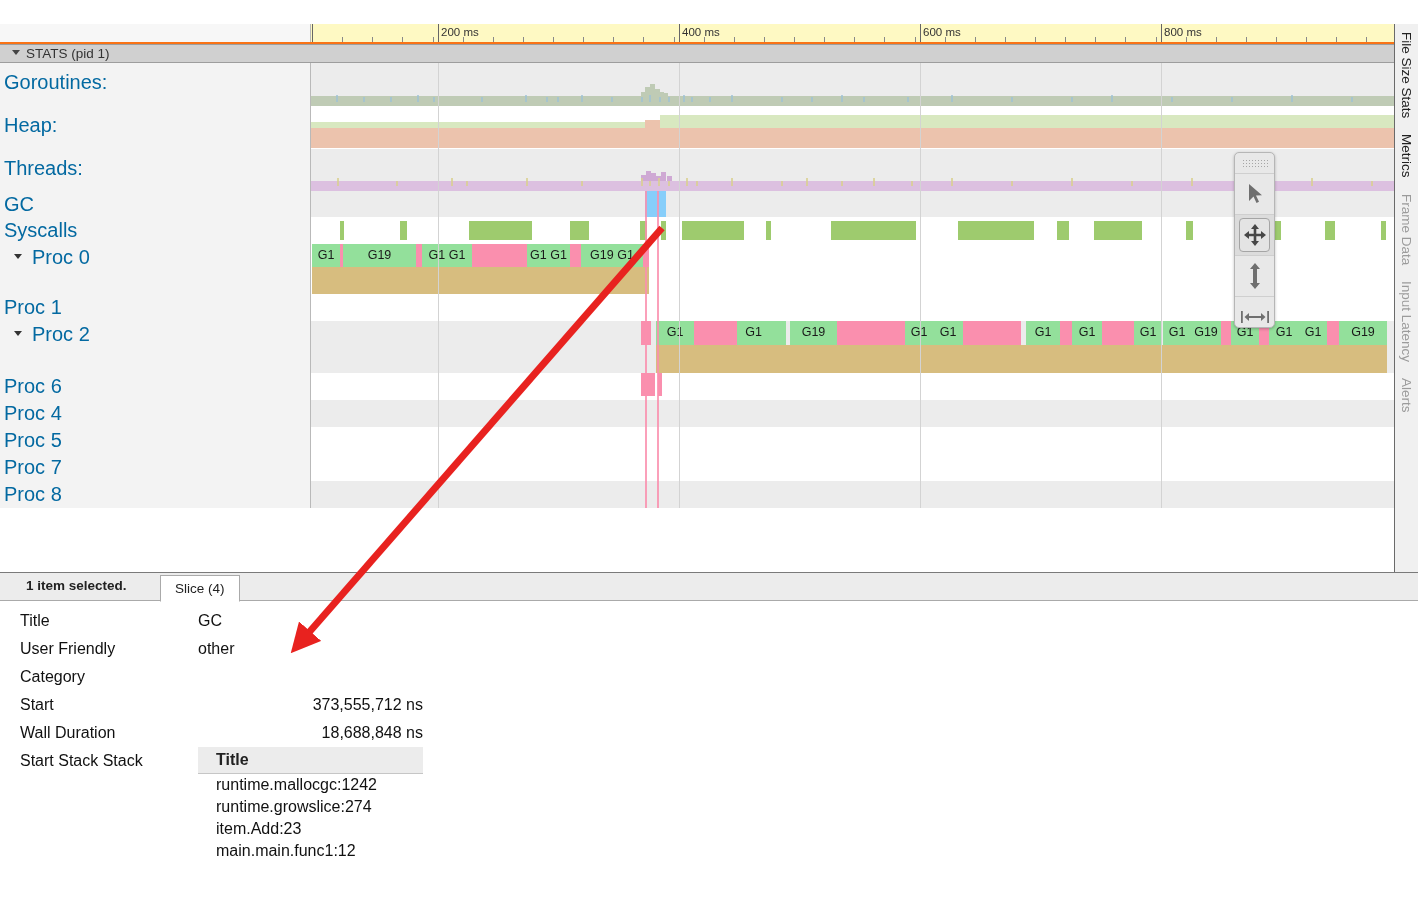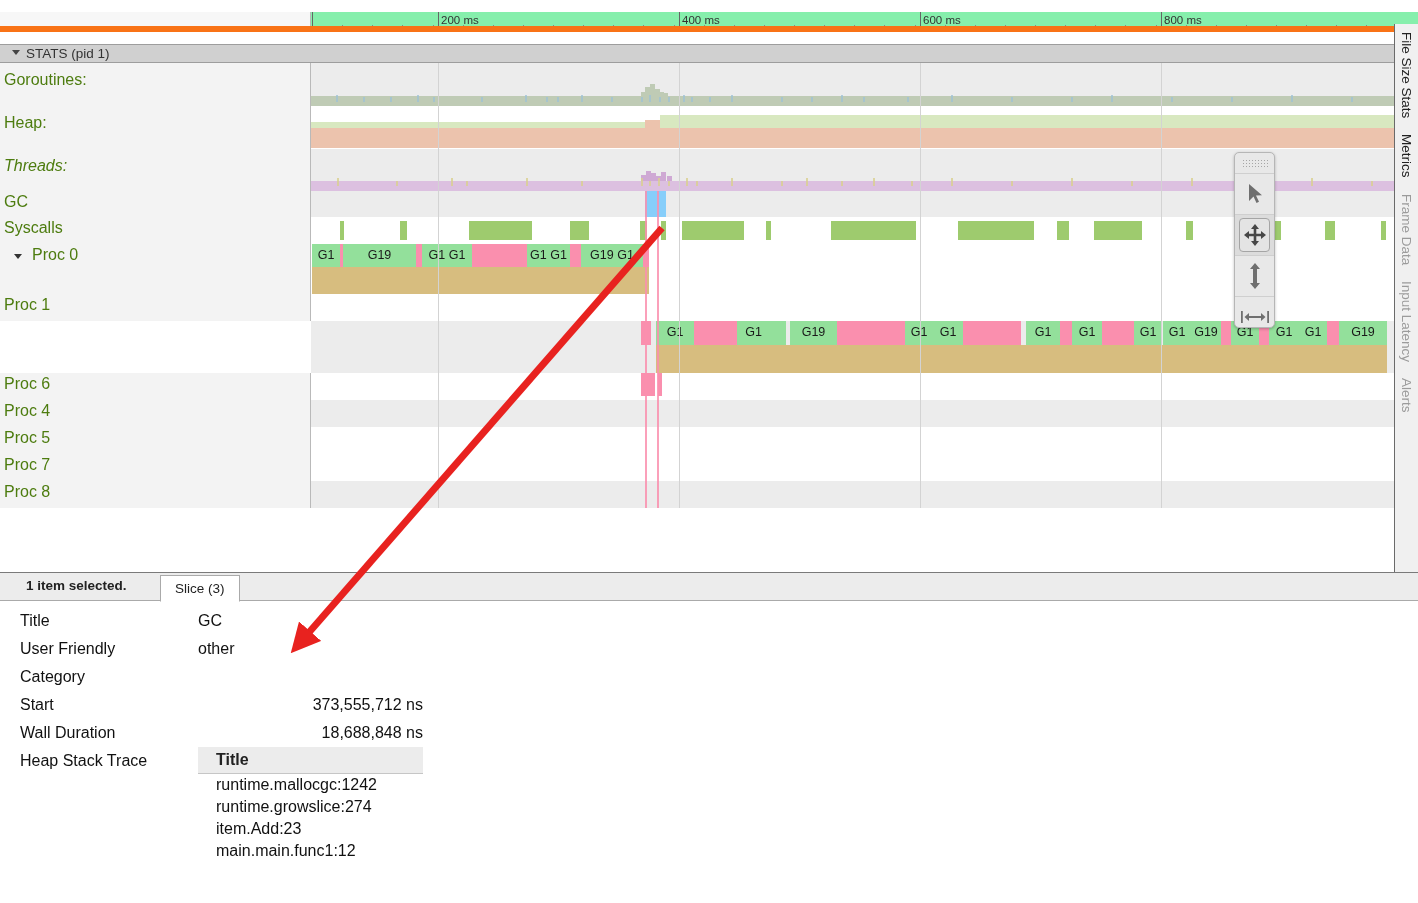--- a/index.html
+++ b/index.html
@@ -27,41 +27,41 @@
   }
   .tb-input{
     border:1px solid #9b9b9b;background:#fafafa;height:21px;width:208px;
     box-sizing:border-box;font-size:13px;padding:0 4px;outline:none;
   }
   .tb-arrow{width:31px;text-align:center;padding:0;font-size:15px;}
   .tb-sq{width:31px;text-align:center;padding:0;font-size:15px;}
 
   
   .ruler{
-    position:absolute;left:0;top:12px;width:1418px;height:20px;
-    background:#86efac;border-bottom:6px solid #f97316;box-sizing:border-box;
+    position:absolute;left:0;top:24px;width:1418px;height:20px;
+    background:#fef9c3;border-bottom:2px solid #f97316;box-sizing:border-box;
     overflow:hidden;
   }
   .ruler .pane{position:absolute;left:0;top:0;width:311px;height:19px;background:#f7f7f7;border-right:1px solid #b9b9b9;box-sizing:border-box;}
   .ruler .majtick{position:absolute;top:0;width:1px;height:19px;background:#666;}
   .ruler .mintick{position:absolute;top:13px;width:1px;height:6px;background:#888;}
   .ruler .lab{position:absolute;top:2px;font-size:11.5px;color:#333;padding-left:3px;}
 
   
   .tl{position:absolute;left:0;top:44px;width:1418px;height:528px;overflow:hidden;background:#fff;}
   .grouphdr{
     position:relative;height:19px;background:#d0d0d0;border-bottom:1px solid #9d9d9d;
     border-top:1px solid #9d9d9d;box-sizing:border-box;
   }
   .grouphdr .tri{position:absolute;left:12px;top:5px;width:0;height:0;border-left:4px solid transparent;border-right:4px solid transparent;border-top:5px solid #444;}
   .grouphdr .gname{position:absolute;left:26px;top:1px;font-size:13.5px;color:#333;}
   .grouphdr .gx{position:absolute;right:8px;top:0px;font-size:14px;color:#333;cursor:pointer;}
   .row{position:relative;box-sizing:border-box;}
   .rowlabelpane{position:absolute;left:0;top:0;width:311px;height:100%;box-sizing:border-box;border-right:1px solid #b9b9b9;background:#f3f3f3;}
-  .rowlabel{position:absolute;left:4px;font-size:16px;color:#4d7c0f;white-space:nowrap;}
+  .rowlabel{position:absolute;left:4px;font-size:20px;color:#0369a1;white-space:nowrap;}
   .rowlabel.indent{left:32px;}
   .rowtri{position:absolute;left:14px;width:0;height:0;border-left:4px solid transparent;border-right:4px solid transparent;border-top:5px solid #333;}
   .canvas{position:absolute;left:311px;top:0;right:0;height:100%;overflow:hidden;}
 
   .vline{position:absolute;top:0;width:1px;height:100%;background:#d3d3d3;}
   .slice{position:absolute;box-sizing:border-box;overflow:hidden;
     font-size:12.5px;line-height:22px;text-align:center;color:#1a1a1a;white-space:nowrap;}
 
   
   .navwidget{
@@ -241,21 +241,21 @@
         <div style="position:absolute;left:334px;top:22px;width:100%;height:20px;background:#ecc3ad;"></div>
         <div class="vline" style="left:127px;"></div>
           <div class="vline" style="left:368px;"></div>
         <div class="vline" style="left:609px;"></div>
           <div class="vline" style="left:850px;"></div>
       </div>
     </div>
 
     <div class="row" style="height:42px;">
       <div class="rowlabelpane">
-        <div class="rowlabel" style="top:8px;font-style:italic;">Threads:</div>
+        <div class="rowlabel" style="top:8px;">Threads:</div>
       </div>
       <div class="canvas">
         <div style="position:absolute;left:0;top:0;width:100%;height:42px;background:#ececec;"></div>
         <div id="t-spikes">
             <div style="position:absolute;left:330px;bottom:10px;width:5px;height:6px;background:#cfa9d4;"></div>
             <div style="position:absolute;left:335px;bottom:10px;width:5px;height:10px;background:#cfa9d4;"></div>
             <div style="position:absolute;left:340px;bottom:10px;width:5px;height:8px;background:#cfa9d4;"></div>
             <div style="position:absolute;left:345px;bottom:10px;width:5px;height:5px;background:#cfa9d4;"></div>
             <div style="position:absolute;left:350px;bottom:10px;width:5px;height:9px;background:#cfa9d4;"></div>
             <div style="position:absolute;left:356px;bottom:10px;width:5px;height:5px;background:#cfa9d4;"></div>
@@ -377,20 +377,24 @@
             <div style="position:absolute;left:0;top:0;width:100%;height:27px;background:#ffffff;"></div>
             <div style="position:absolute;left:334px;top:0;width:2px;height:27px;background:#fa8fae;opacity:.85;"></div>
             <div style="position:absolute;left:346px;top:0;width:2px;height:27px;background:#fa8fae;opacity:.85;"></div>
             <div class="vline" style="left:127px;"></div>
             <div class="vline" style="left:368px;"></div>
             <div class="vline" style="left:609px;"></div>
             <div class="vline" style="left:850px;"></div>
           </div>
         </div>
         <div class="row" style="height:52px;">
+          <div class="rowlabelpane">
+            <span class="rowtri" style="top:10px;"></span>
+            <div class="rowlabel indent" style="top:2px;">Proc 2</div>
+          </div>
           <div class="canvas">
             <div style="position:absolute;left:0;top:0;width:100%;height:52px;background:#ececec;"></div>
             <div class="slice" style="left:330px;top:0;width:10px;height:24px;background:#fa8fae;"></div>
             <div class="slice" style="left:345px;top:0;width:38px;height:24px;background:#93e09b;">G1</div>
             <div class="slice" style="left:383px;top:0;width:43px;height:24px;background:#fa8fae;"></div>
             <div class="slice" style="left:426px;top:0;width:33px;height:24px;background:#93e09b;">G1</div>
             <div class="slice" style="left:459px;top:0;width:16px;height:24px;background:#93e09b;"></div>
             <div class="slice" style="left:479px;top:0;width:47px;height:24px;background:#93e09b;">G19</div>
             <div class="slice" style="left:526px;top:0;width:68px;height:24px;background:#fa8fae;"></div>
             <div class="slice" style="left:594px;top:0;width:28px;height:24px;background:#93e09b;">G1</div>
@@ -529,42 +533,42 @@
         <div class="rtab">Metrics</div>
         <div class="rtab dim">Frame Data</div>
         <div class="rtab dim">Input Latency</div>
         <div class="rtab dim">Alerts</div>
       </div>
   </div>
 
   <div class="details">
     <div class="dtabbar">
       <div class="selcount">1 item selected.</div>
-      <div class="dtab">Slice (3)</div>
+      <div class="dtab">Slice (4)</div>
     </div>
     <div class="dbody">
       <div id="detail-rows">
           <div class="drow" style="height:28px;">
             <div class="dkey" style="top:0;line-height:28px;">Title</div>
             <div class="dval left" style="top:0;line-height:28px;">GC</div>
           </div>
           <div class="drow" style="height:56px;">
             <div class="dkey" style="top:0;line-height:28px;line-height:28px;">User Friendly<br>Category</div>
             <div class="dval left" style="top:0;line-height:28px;">other</div>
           </div>
           <div class="drow" style="height:28px;">
             <div class="dkey" style="top:0;line-height:28px;">Start</div>
             <div class="dval num" style="top:0;line-height:28px;">373,555,712 ns</div>
           </div>
           <div class="drow" style="height:28px;">
             <div class="dkey" style="top:0;line-height:28px;">Wall Duration</div>
             <div class="dval num" style="top:0;line-height:28px;">18,688,848 ns</div>
           </div>
           <div class="drow" style="height:140px;">
-            <div class="dkey" style="top:0;line-height:28px;">Heap Stack Trace</div>
+            <div class="dkey" style="top:0;line-height:28px;">Start Stack Stack</div>
             <div class="sttable" style="top:0;">
               <div class="sthdr">Title</div>
               <div class="stcell">runtime.mallocgc:1242</div>
               <div class="stcell">runtime.growslice:274</div>
               <div class="stcell">item.Add:23</div>
               <div class="stcell">main.main.func1:12</div>
             </div>
           </div>
         </div>
     </div>

